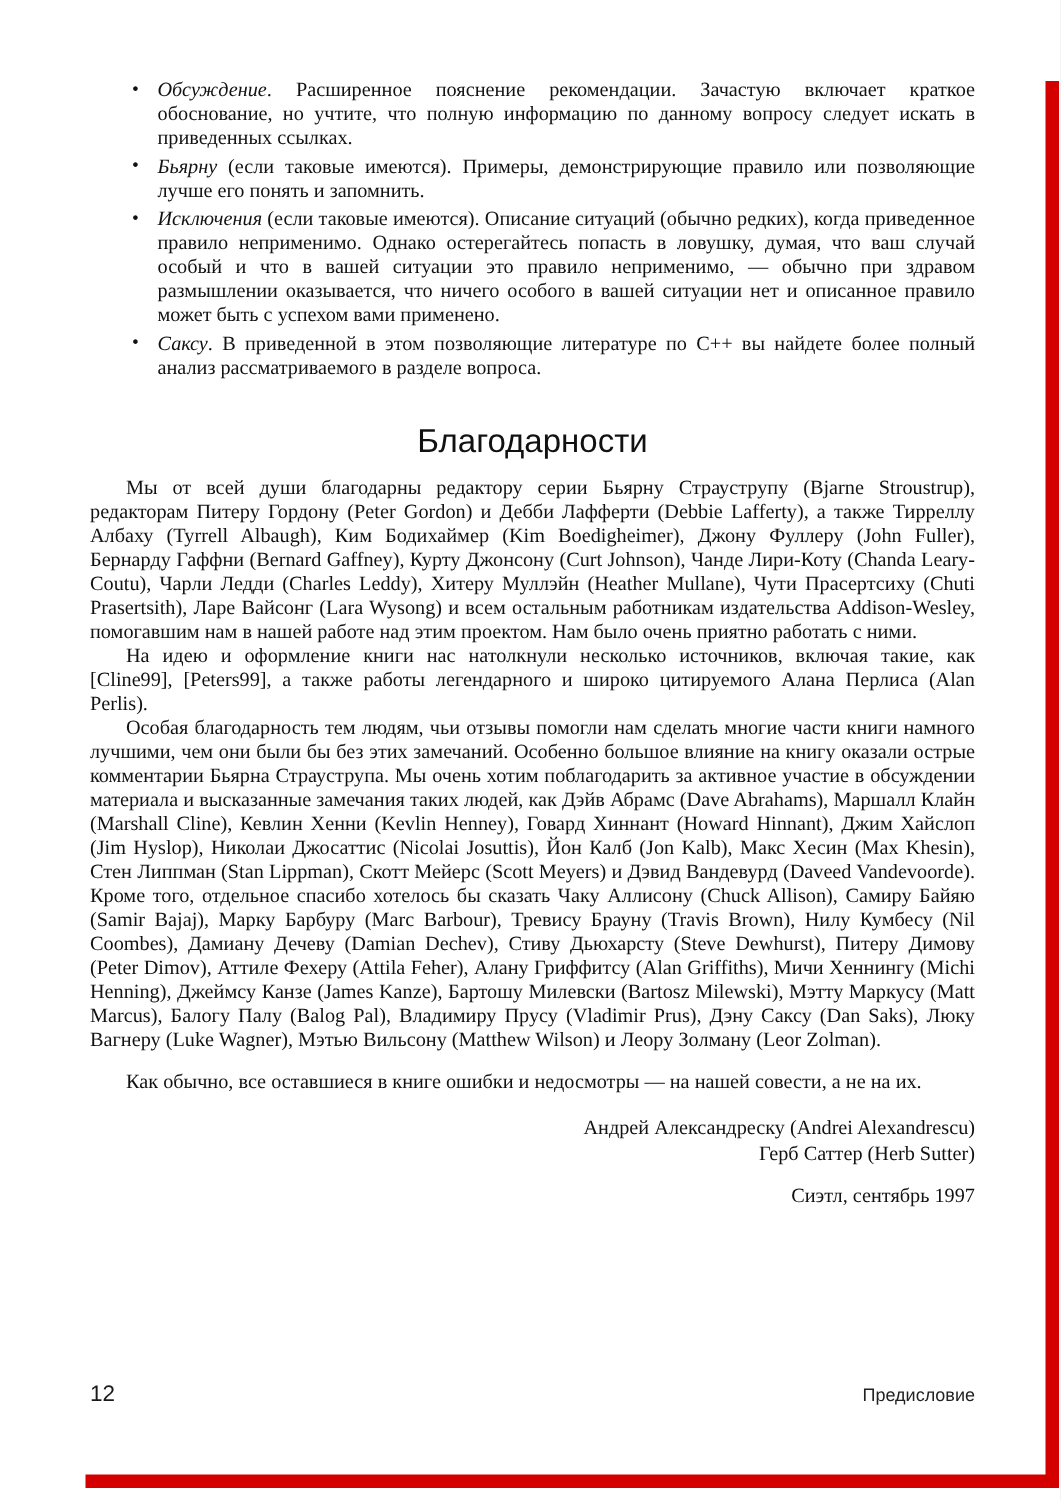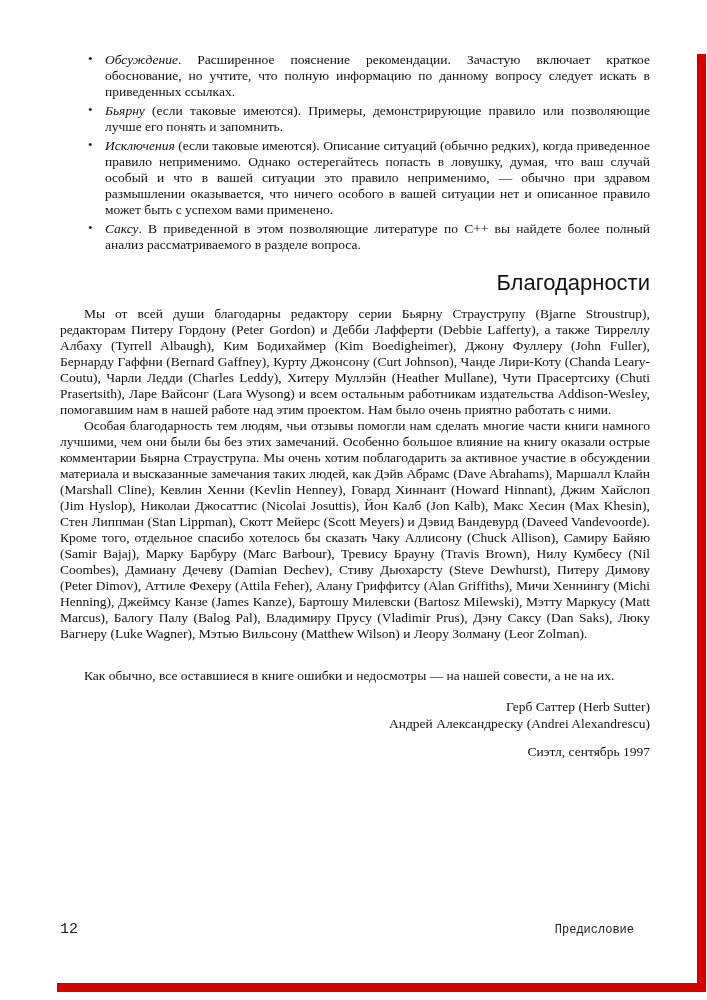--- a/index.html
+++ b/index.html
@@ -32,41 +32,41 @@
     font-size:13px;
   }
   .term{font-style:italic;margin-top:10px;}
   p{margin:0;}
   p.intro{margin-top:8px;text-indent:24px;}
   h1.heading{
     font-family:"Liberation Sans","DejaVu Sans",sans-serif;
     font-weight:400;
     font-size:22px;
     line-height:28px;
-    margin:16px 0 9px 0;
-    text-align:right;
+    margin:27px 0 9px 0;
+    text-align:center;
   }
   p.para{text-indent:24px;}
-  p.closing{text-indent:24px;margin-top:26px;font-family:Liberation Serif, serif;}
+  p.closing{text-indent:24px;margin-top:12px;font-family:Liberation Serif, serif;}
   .signatures{
     margin-top:14px;
     text-align:right;
     line-height:17px;
   }
   .dateline{
     margin-top:12px;
     text-align:right;
   }
   .footer{
     position:absolute;
-    left:60px;right:73px;top:921px;
+    left:60px;right:57px;top:921px;
     display:flex;
     justify-content:space-between;
     align-items:baseline;
-    font-family:Liberation Mono, monospace;
+    font-family:Liberation Sans, sans-serif;
   }
   .page-number{font-size:15px;color:#1a1a1a;}
   .section-title{font-size:12px;color:#222;}
   .stripe-right{
     position:absolute;
     top:54px;bottom:8px;right:1px;width:9px;
     background:#d40000;
   }
   .stripe-bottom{
     position:absolute;
@@ -97,27 +97,28 @@
       <li>
         <span class="bullet-marker">•</span>
         <span class="term">Саксу</span><span>. В приведенной в этом позволяющие литературе по C++ вы найдете более полный анализ рассматриваемого в разделе вопроса.</span>
       </li>
     </ul>
 
 
     <h1 class="heading">Благодарности</h1>
 
     <p class="para">Мы от всей души благодарны редактору серии Бьярну Страуструпу (Bjarne Stroustrup), редакторам Питеру Гордону (Peter Gordon) и Дебби Лафферти (Debbie Lafferty), а также Тирреллу Албаху (Tyrrell Albaugh), Ким Бодихаймер (Kim Boedigheimer), Джону Фуллеру (John Fuller), Бернарду Гаффни (Bernard Gaffney), Курту Джонсону (Curt Johnson), Чанде Лири-Коту (Chanda Leary-Coutu), Чарли Ледди (Charles Leddy), Хитеру Муллэйн (Heather Mullane), Чути Прасертсиху (Chuti Prasertsith), Ларе Вайсонг (Lara Wysong) и всем остальным работникам издательства Addison-Wesley, помогавшим нам в нашей работе над этим проектом. Нам было очень приятно работать с ними.</p>
+    <p class="para">На идею и оформление книги нас натолкнули несколько источников, включая такие, как [Cline99], [Peters99], а также работы легендарного и широко цитируемого Алана Перлиса (Alan Perlis).</p>
     <p class="para">Особая благодарность тем людям, чьи отзывы помогли нам сделать многие части книги намного лучшими, чем они были бы без этих замечаний. Особенно большое влияние на книгу оказали острые комментарии Бьярна Страуструпа. Мы очень хотим поблагодарить за активное участие в обсуждении материала и высказанные замечания таких людей, как Дэйв Абрамс (Dave Abrahams), Маршалл Клайн (Marshall Cline), Кевлин Хенни (Kevlin Henney), Говард Хиннант (Howard Hinnant), Джим Хайслоп (Jim Hyslop), Николаи Джосаттис (Nicolai Josuttis), Йон Калб (Jon Kalb), Макс Хесин (Max Khesin), Стен Липпман (Stan Lippman), Скотт Мейерс (Scott Meyers) и Дэвид Вандевурд (Daveed Vandevoorde). Кроме того, отдельное спасибо хотелось бы сказать Чаку Аллисону (Chuck Allison), Самиру Байяю (Samir Bajaj), Марку Барбуру (Marc Barbour), Тревису Брауну (Travis Brown), Нилу Кумбесу (Nil Coombes), Дамиану Дечеву (Damian Dechev), Стиву Дьюхарсту (Steve Dewhurst), Питеру Димову (Peter Dimov), Аттиле Фехеру (Attila Feher), Алану Гриффитсу (Alan Griffiths), Мичи Хеннингу (Michi Henning), Джеймсу Канзе (James Kanze), Бартошу Милевски (Bartosz Milewski), Мэтту Маркусу (Matt Marcus), Балогу Палу (Balog Pal), Владимиру Прусу (Vladimir Prus), Дэну Саксу (Dan Saks), Люку Вагнеру (Luke Wagner), Мэтью Вильсону (Matthew Wilson) и Леору Золману (Leor Zolman).</p>
 
     <p class="closing">Как обычно, все оставшиеся в книге ошибки и недосмотры — на нашей совести, а не на их.</p>
 
     <div class="signatures">
+      <div>Андрей Александреску (Andrei Alexandrescu)</div>
       <div>Герб Саттер (Herb Sutter)</div>
-      <div>Андрей Александреску (Andrei Alexandrescu)</div>
     </div>
 
     <div class="dateline">Сиэтл, сентябрь 1997</div>
 
   </div>
 
   <div class="footer">
     <span class="page-number">12</span>
     <span class="section-title">Предисловие</span>
   </div>

